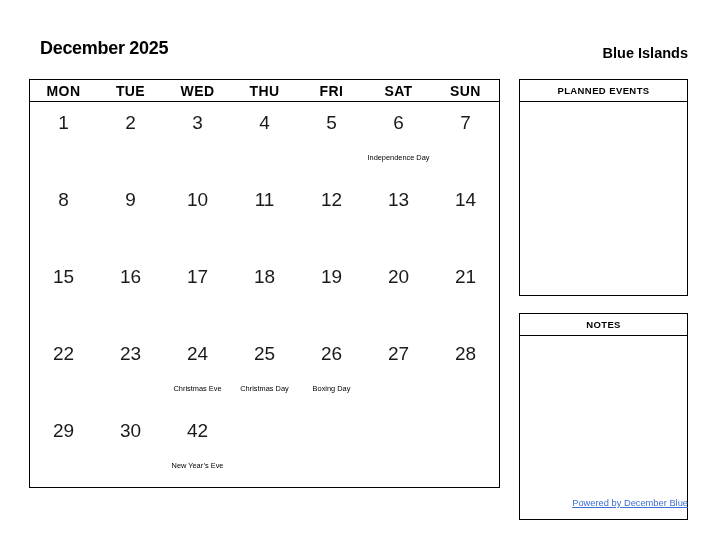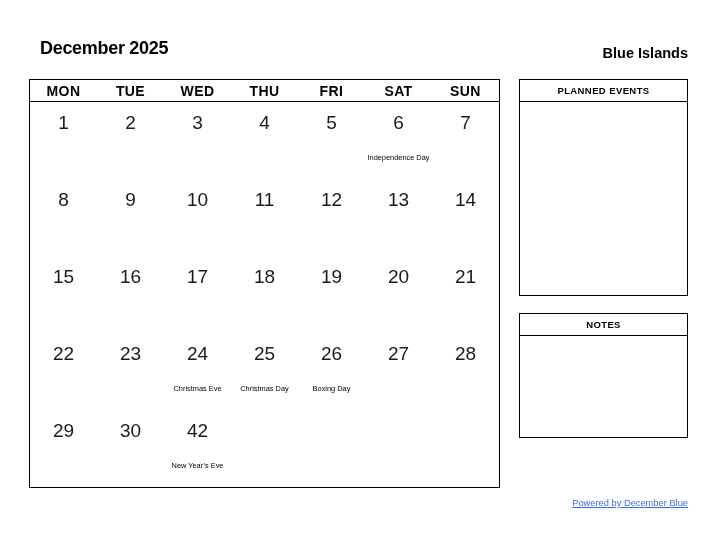--- a/index.html
+++ b/index.html
@@ -118,21 +118,21 @@
   .panel-events {
     left: 519px;
     top: 79px;
     width: 169px;
     height: 217px;
   }
   .panel-notes {
     left: 519px;
     top: 313px;
     width: 169px;
-    height: 125px;
+    height: 207px;
   }
   .panel-header {
     height: 21px;
     flex: 0 0 auto;
     border-bottom: 1.3px solid #000000;
     display: flex;
     align-items: center;
     justify-content: center;
     font-size: 9.5px;
     font-weight: bold;

